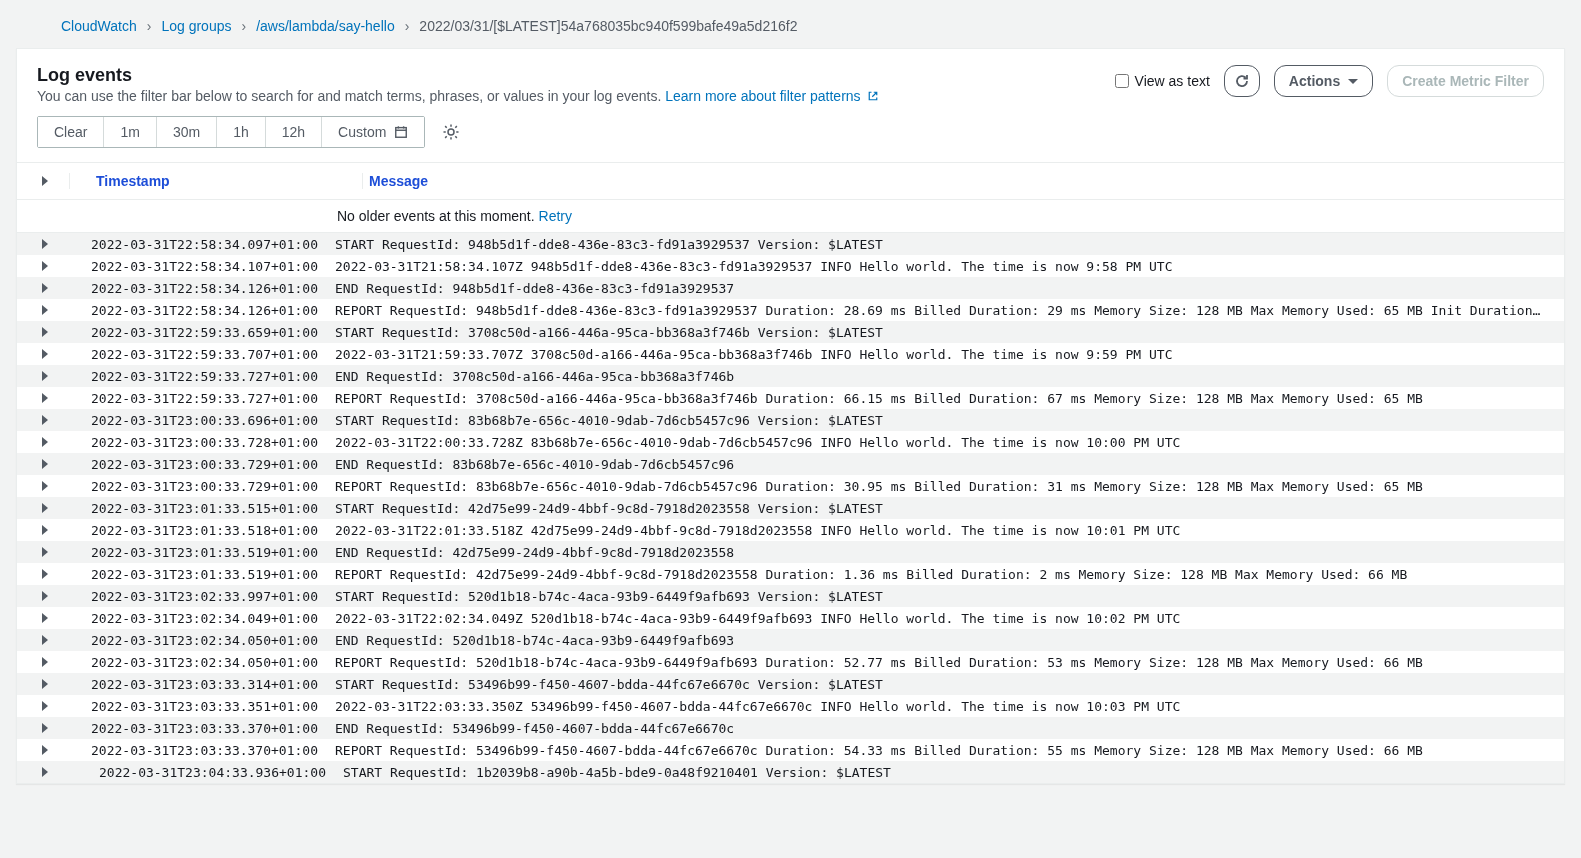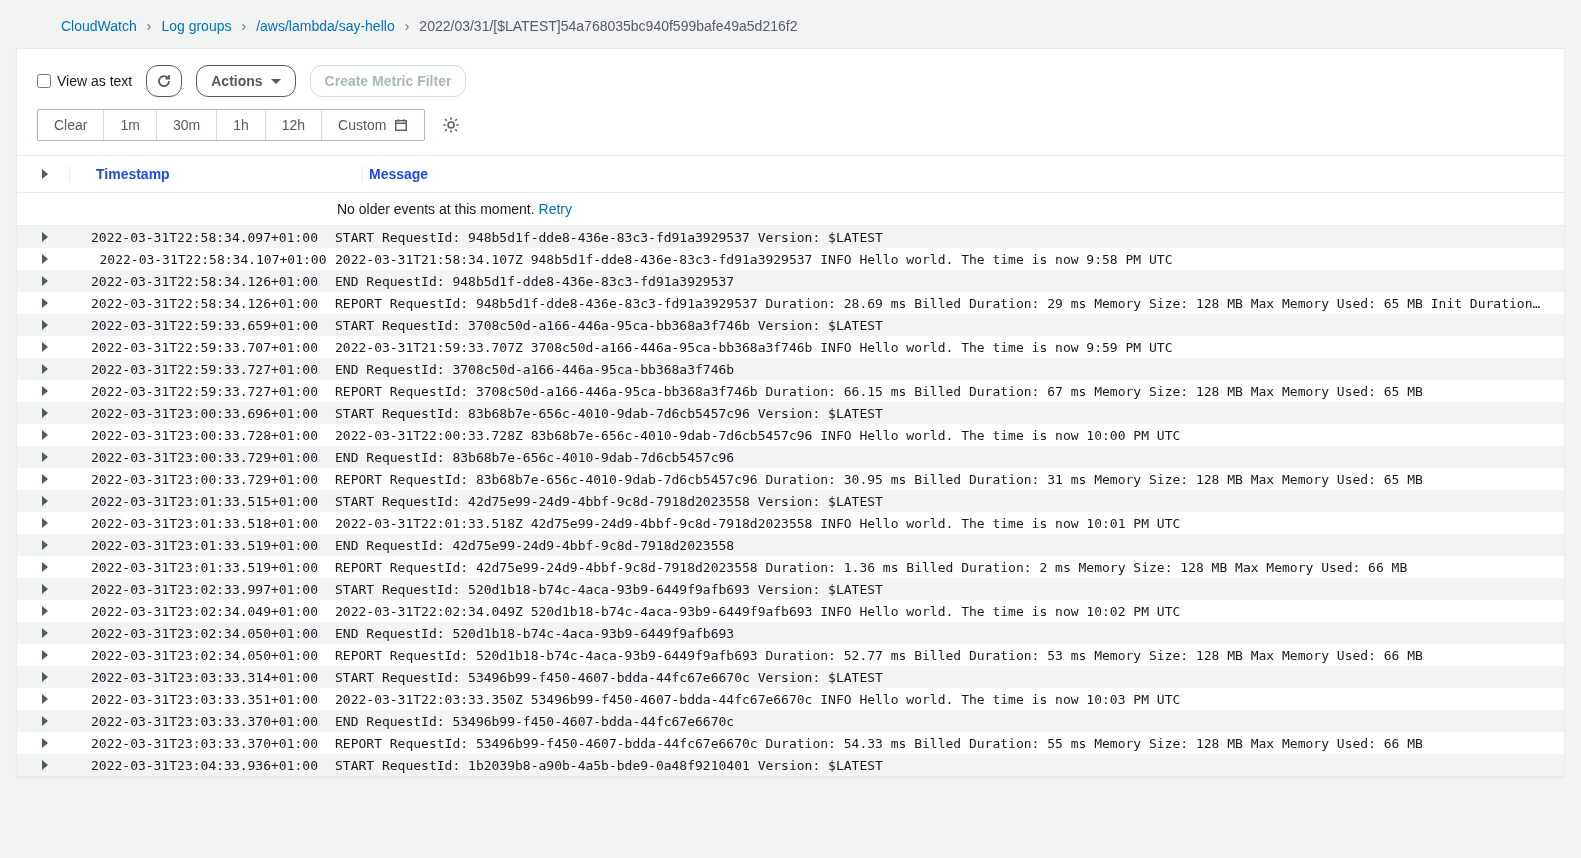--- a/index.html
+++ b/index.html
@@ -177,20 +177,32 @@
     <a href="#">Log groups</a>
     <span class="sep">›</span>
     <a href="#">/aws/lambda/say-hello</a>
     <span class="sep">›</span>
     <span class="current">2022/03/31/[$LATEST]54a768035bc940f599bafe49a5d216f2</span>
   </nav>
 
   <div class="panel">
 
     <div class="panel-header">
+      <div>
+        <div class="panel-title">Log events</div>
+        <div class="panel-sub">
+          <span>You can use the filter bar below to search for and match terms, phrases, or values in your log events. </span>
+          <a href="#">
+            <span>Learn more about filter patterns</span>
+            <svg class="ext-icon" viewBox="0 0 16 16">
+              <path fill="none" stroke="#0073bb" stroke-width="1.6" d="M6 3H3v10h10v-3M9 3h4v4M13 3l-6 6"></path>
+            </svg>
+          </a>
+        </div>
+      </div>
       <div class="header-right">
         <label class="chk-wrap">
           <input type="checkbox" style="">
           <span>View as text</span>
         </label>
         <button class="btn icon-only">
           <svg width="16" height="16" viewBox="0 0 16 16">
             <path fill="none" stroke="#545b64" stroke-width="1.8" d="M13 8a5 5 0 1 1-1.5-3.5M13 2v3.5H9.5"></path>
           </svg>
         </button>
@@ -246,21 +258,21 @@
           <div class="col-expand">
             <span class="tri"></span>
           </div>
           <div class="ts" style="margin-left:28px;">2022-03-31T22:58:34.097+01:00</div>
           <div class="msg">START RequestId: 948b5d1f-dde8-436e-83c3-fd91a3929537 Version: $LATEST</div>
         </div>
         <div class="log-row">
           <div class="col-expand">
             <span class="tri"></span>
           </div>
-          <div class="ts" style="margin-left:28px;text-align:center;">2022-03-31T22:58:34.107+01:00</div>
+          <div class="ts" style="margin-left:28px;">2022-03-31T22:58:34.107+01:00</div>
           <div class="msg">2022-03-31T21:58:34.107Z 948b5d1f-dde8-436e-83c3-fd91a3929537 INFO Hello world. The time is now 9:58 PM UTC</div>
         </div>
         <div class="log-row">
           <div class="col-expand">
             <span class="tri"></span>
           </div>
           <div class="ts" style="margin-left:28px;">2022-03-31T22:58:34.126+01:00</div>
           <div class="msg">END RequestId: 948b5d1f-dde8-436e-83c3-fd91a3929537</div>
         </div>
         <div class="log-row">
@@ -407,19 +419,19 @@
           <div class="col-expand">
             <span class="tri"></span>
           </div>
           <div class="ts" style="margin-left:28px;">2022-03-31T23:03:33.370+01:00</div>
           <div class="msg">REPORT RequestId: 53496b99-f450-4607-bdda-44fc67e6670c Duration: 54.33 ms Billed Duration: 55 ms Memory Size: 128 MB Max Memory Used: 66 MB</div>
         </div>
         <div class="log-row">
           <div class="col-expand">
             <span class="tri"></span>
           </div>
-          <div class="ts" style="margin-left:28px;">2022-03-31T23:04:33.936+01:00</div>
+          <div class="ts" style="margin-left:36px;">2022-03-31T23:04:33.936+01:00</div>
           <div class="msg">START RequestId: 1b2039b8-a90b-4a5b-bde9-0a48f9210401 Version: $LATEST</div>
         </div>
       </div>
 
   </div>
 </div>
 
 </body></html>

